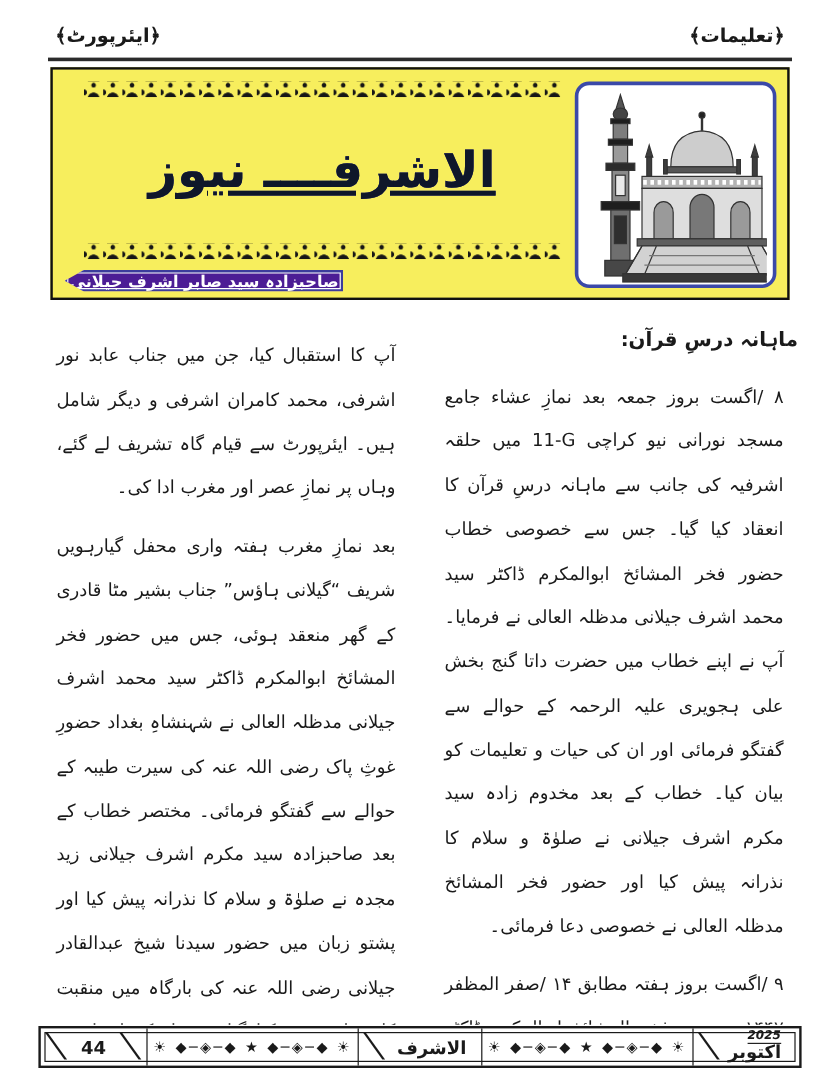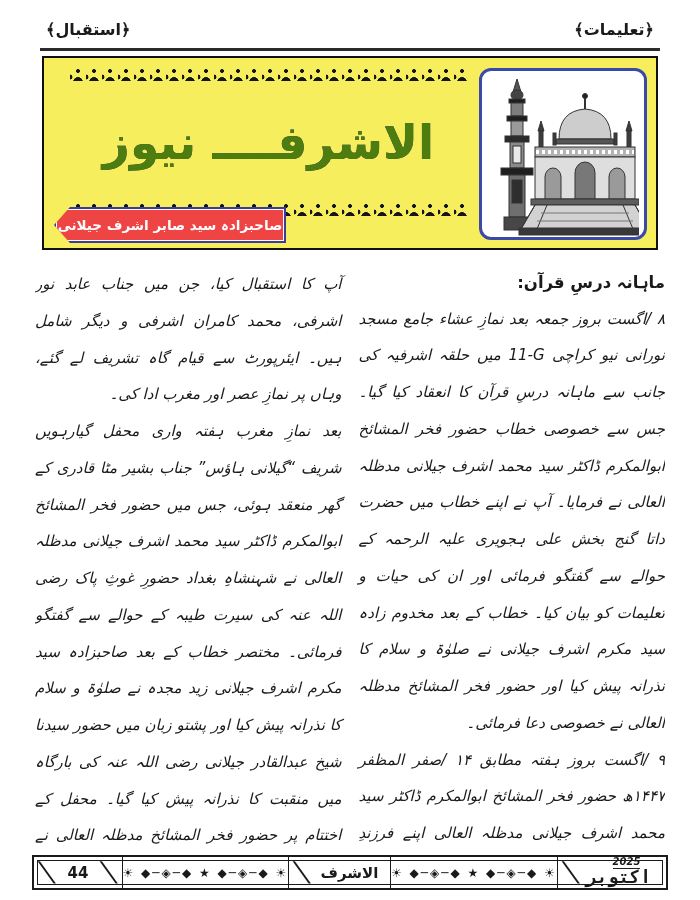--- a/index.html
+++ b/index.html
@@ -20,67 +20,67 @@
             background:#f7ee5d; border:2px solid #101010; }
   .banner-left { position:absolute; left:12px; top:10px; width:425px; height:148px;
                  display:flex; flex-direction:column; justify-content:space-between; }
   .lace { height:13px; margin:0 14px;
           background-image:
             radial-gradient(circle at 8px 3px, #161616 1.7px, transparent 2.2px),
             radial-gradient(circle at 8px 14px, #161616 4.6px, transparent 5.1px),
             radial-gradient(circle at 0px 9px, #161616 2.2px, transparent 2.7px);
           background-size:16px 13px; }
   .masthead-title { flex:1; display:flex; align-items:center; justify-content:center;
-                    direction:rtl; font-size:47px; font-weight:bold; color:#4d7c0f;
+                    direction:rtl; font-size:41px; font-weight:bold; color:#0f172a;
                     white-space:nowrap; letter-spacing:0; line-height:1;
-                    text-shadow:0 0 0 #2b2b8e; }
-  .badge { position:absolute; left:10px; bottom:5px; width:232px; height:36px;
-           background:#ef4444; color:#fff; display:flex; align-items:center; justify-content:center;
+                    text-shadow:0 0 0 #2b2b8e;text-decoration:underline; }
+  .badge { position:absolute; left:10px; bottom:5px; width:232px; height:18px;
+           background:#4c1d95; color:#fff; display:flex; align-items:center; justify-content:center;
            direction:rtl; font-size:13.5px; font-weight:bold;
            clip-path:polygon(16px 0, 100% 0, 100% 100%, 16px 100%, 0 50%);
            box-shadow:inset 0 0 0 2px #3c3c9c, inset 0 0 0 3px #ffffff; }
   .mosque-box { position:absolute; right:9px; top:10px; width:168px; height:172px;
                 background:#ffffff; border:3px solid #3b49a8; border-radius:12px;
                 display:flex; align-items:flex-end; justify-content:center; overflow:hidden; }
 
   
   .content { position:absolute; top:266px; left:35px; right:35px; height:588px;
              display:flex; direction:rtl; gap:17px; overflow:hidden;
              font-size:15px; line-height:2.45; text-align:justify; }
   .col { flex:1; min-width:0; }
   .article-heading { font-size:16.5px; font-weight:bold; line-height:2.1; text-align:right; }
-  .col p { margin:0;font-style:italic; }
+  .col p { margin:12px; }
 
   
   .footer { position:absolute; left:32px; right:32px; bottom:10px; height:35px;
             border:2.5px solid #1a1a1a; outline:1px solid #1a1a1a; outline-offset:-6px;
             display:flex; align-items:stretch; background:#fff; }
   .f-cell { display:flex; align-items:center; gap:2px; padding:0 4px;
             border-left:1.5px solid #1a1a1a; border-right:1.5px solid #1a1a1a; }
   .f-cell.no-left { border-left:none; }
   .f-cell.no-right { border-right:none; }
   .slash { font-size:19px; font-weight:bold; line-height:1; transform:scaleX(1.4); padding:0 3px; }
   .f-num { font-size:15px; font-weight:bold; padding:0 10px; }
   .f-name { font-size:15px; font-weight:bold; padding:0 8px; direction:rtl; }
   .f-orn { flex:1; display:flex; align-items:center; justify-content:center;
            font-size:12px; letter-spacing:2px; white-space:nowrap; overflow:hidden; }
   .f-date { display:flex; flex-direction:column; align-items:center; justify-content:center;
             padding:0 8px; line-height:1.05; }
   .f-year { font-size:10px; font-weight:bold; border-bottom:1px solid #222;
             transform:translateX(5px); font-style:italic; }
-  .f-month { font-size:18px; font-weight:bold; direction:rtl; transform:translateX(-3px);font-family:Liberation Mono, monospace; }
+  .f-month { font-size:15px; font-weight:bold; direction:rtl; transform:translateX(-3px); }
 </style>
 </head>
 <body>
 
 <div class="page">
 
   <div class="top-mottos">
     <span>﴿تعلیمات﴾</span>
-    <span>﴿استقبال﴾</span>
+    <span>﴿ایئرپورٹ﴾</span>
   </div>
   <div class="top-rule"></div>
 
   <div class="banner">
     <div class="banner-left">
       <div class="lace"></div>
       <div class="masthead-title">الاشرفــــ نیوز</div>
       <div class="lace"></div>
     </div>
 

